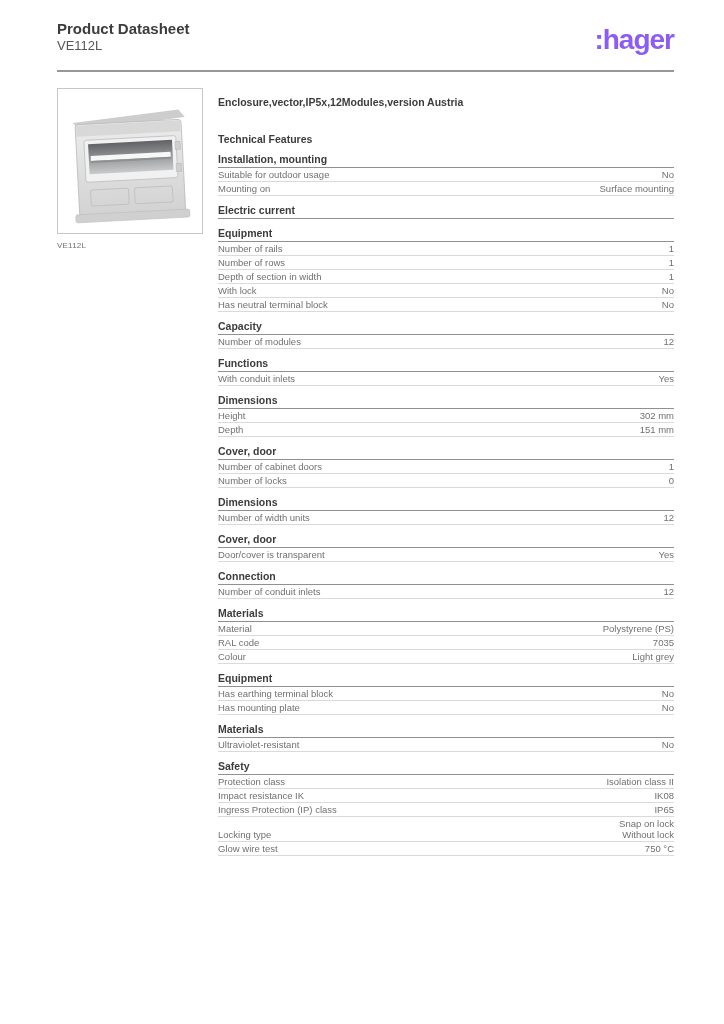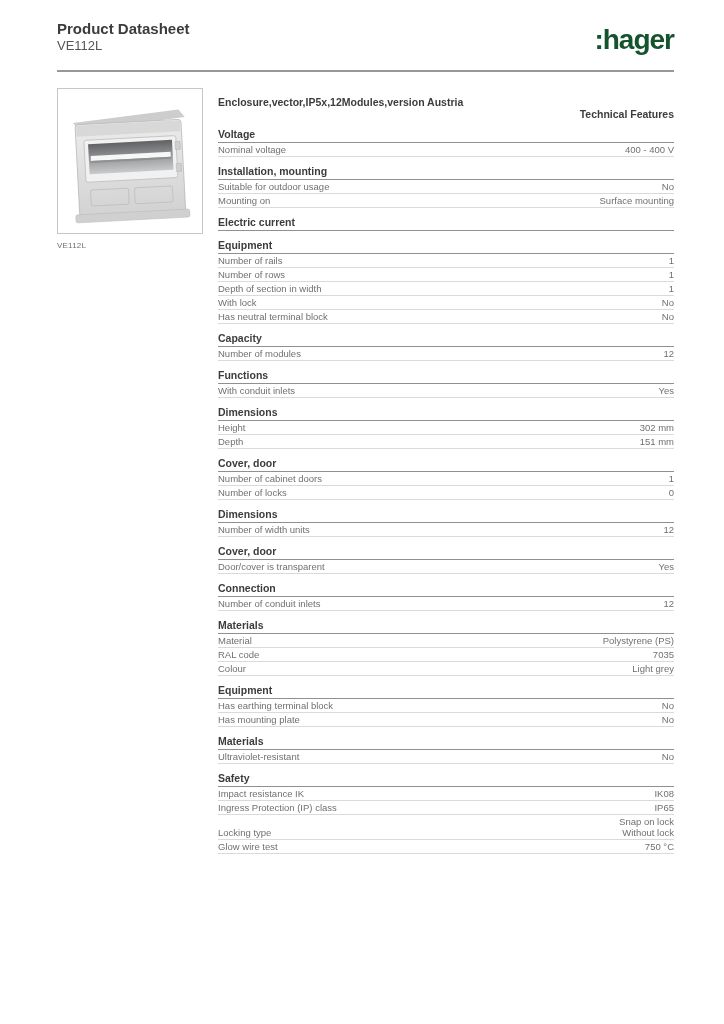--- a/index.html
+++ b/index.html
@@ -17,21 +17,21 @@
   .logo { font-size:28px; font-weight:bold; letter-spacing:-1px; line-height:30px; margin-top:5px; }
   .header-rule { position:absolute; left:57px; right:50px; top:70px; height:2px; background:#97989a; }
   
   .main { position:absolute; top:88px; left:57px; right:50px; display:flex; align-items:flex-start; }
   .left-col { width:147px; flex:none; }
   .image-box { width:146px; height:146px; border:1px solid #c6c6c6; background:#fff;
                display:flex; align-items:center; justify-content:center; }
   .caption { margin-top:7px; font-size:8px; color:#6f7072; letter-spacing:0.2px; }
   .right-col { flex:1; margin-left:14px; min-width:0; }
   .product-name { font-size:10.5px; font-weight:bold; color:#3c3c3d; margin-top:8px; line-height:12px; }
-  .table-heading { font-size:10.5px; font-weight:bold; color:#3c3c3d; line-height:12px;text-align:right; }
+  .table-heading { font-size:10.5px; font-weight:bold; color:#3c3c3d; margin-top:25px; line-height:12px; }
   .sections { margin-top:3px; }
   .section { margin-top:8px; }
   .section-title { font-size:10.5px; font-weight:bold; color:#3c3c3d;
                    line-height:12px; padding-bottom:2px; border-bottom:1px solid #8f9092; }
   .row { display:flex; justify-content:space-between; align-items:flex-end;
          border-bottom:1px solid #d9dadb; padding:1px 0; font-size:9.5px;
          line-height:11px; color:#6f7072; }
   .row-label { padding-right:10px; white-space:nowrap; }
   .row-value { text-align:right; white-space:pre-line; }
   
@@ -44,21 +44,21 @@
 </head>
 <body>
 
 <div class="page">
 
   <div class="header">
     <div>
       <div class="header-title">Product Datasheet</div>
       <div class="header-subtitle">VE112L</div>
     </div>
-    <div class="logo" style="color: #14532d;">:hager</div>
+    <div class="logo" style="color: #8b5cf6;">:hager</div>
   </div>
   <div class="header-rule"></div>
 
   <div class="main">
 
     <div class="left-col">
       <div class="image-box">
         <svg width="122" height="126" viewBox="0 0 122 126" aria-hidden="true">
           <defs>
             <linearGradient id="g-body" x1="0" y1="0" x2="0" y2="1">
@@ -87,29 +87,20 @@
           </g>
         </svg>
       </div>
       <div class="caption">VE112L</div>
     </div>
 
     <div class="right-col">
       <div class="product-name">Enclosure,vector,IP5x,12Modules,version Austria</div>
       <div class="table-heading">Technical Features</div>
       <div class="sections">
-  <div class="section">
-    <div class="section-title">Voltage</div>
-    <div>
-  <div class="row">
-    <span class="row-label">Nominal voltage</span>
-    <span class="row-value">400 - 400 V</span>
-  </div>
-</div>
-  </div>
 
   <div class="section">
     <div class="section-title">Installation, mounting</div>
     <div>
   <div class="row">
     <span class="row-label">Suitable for outdoor usage</span>
     <span class="row-value">No</span>
   </div>
 
   <div class="row">
@@ -275,20 +266,24 @@
   <div class="row">
     <span class="row-label">Ultraviolet-resistant</span>
     <span class="row-value">No</span>
   </div>
 </div>
   </div>
 
   <div class="section">
     <div class="section-title">Safety</div>
     <div>
+  <div class="row">
+    <span class="row-label">Protection class</span>
+    <span class="row-value">Isolation class II</span>
+  </div>
 
   <div class="row">
     <span class="row-label">Impact resistance IK</span>
     <span class="row-value">IK08</span>
   </div>
 
   <div class="row">
     <span class="row-label">Ingress Protection (IP) class</span>
     <span class="row-value">IP65</span>
   </div>

